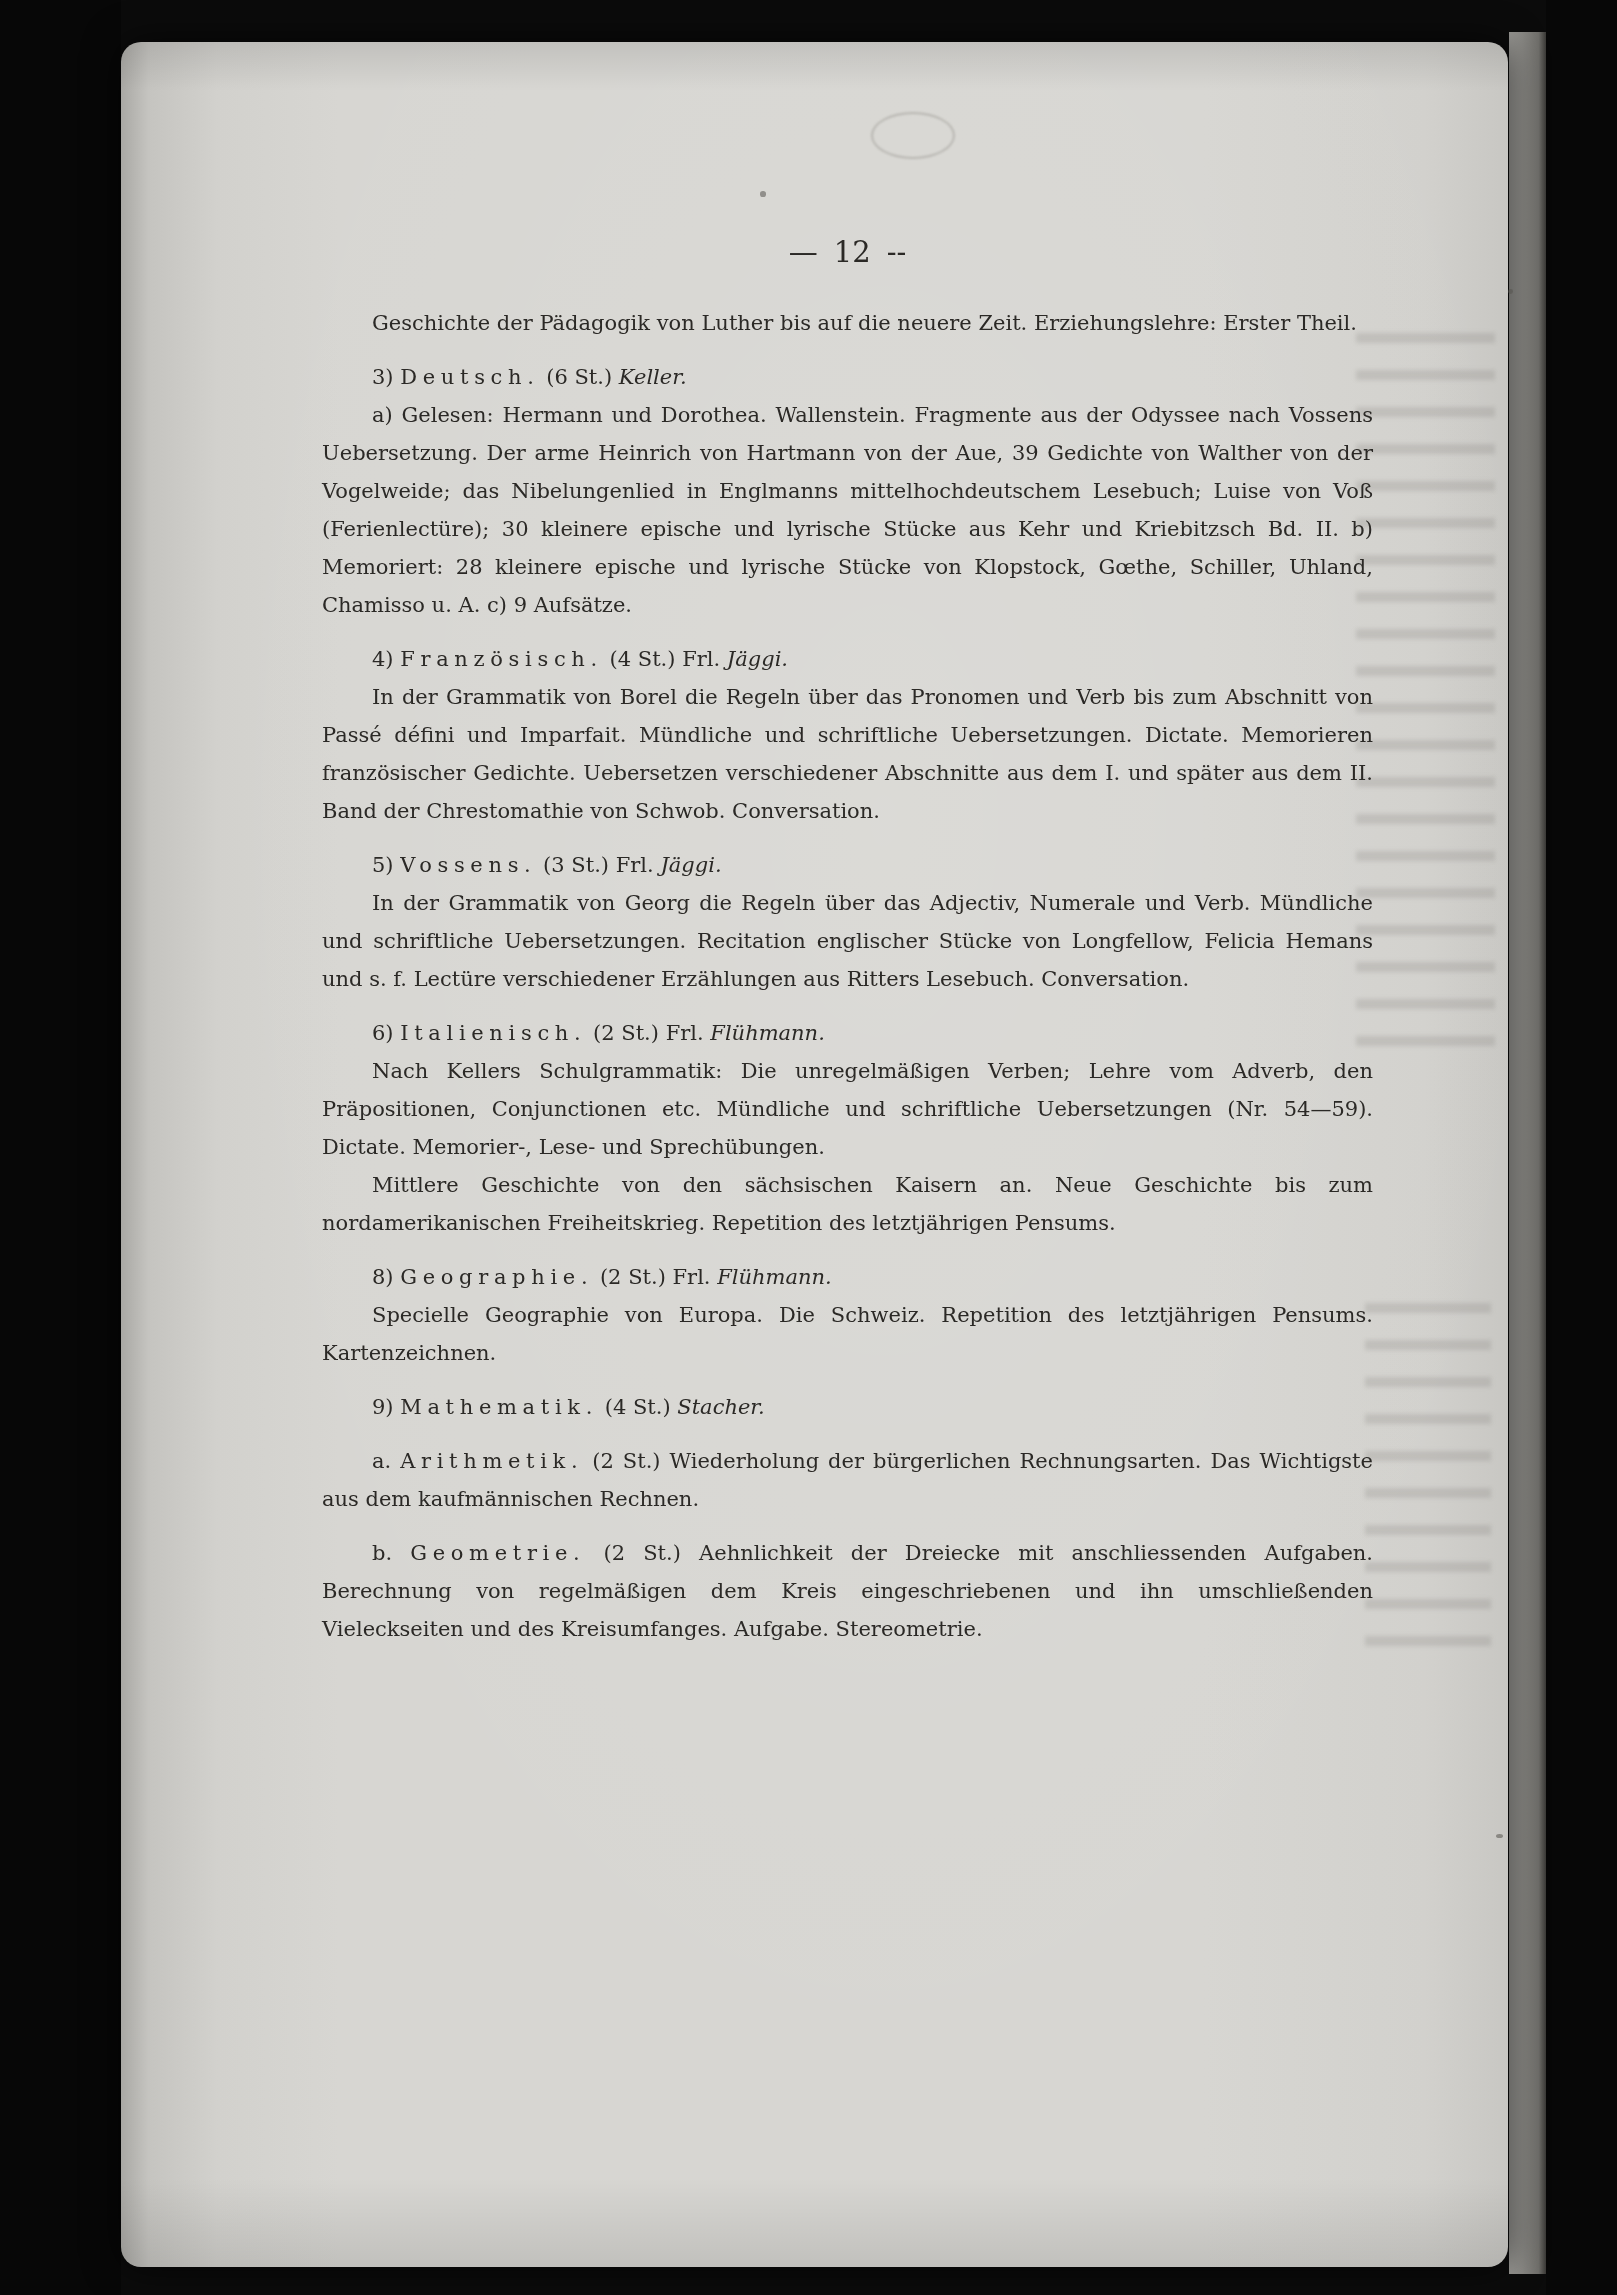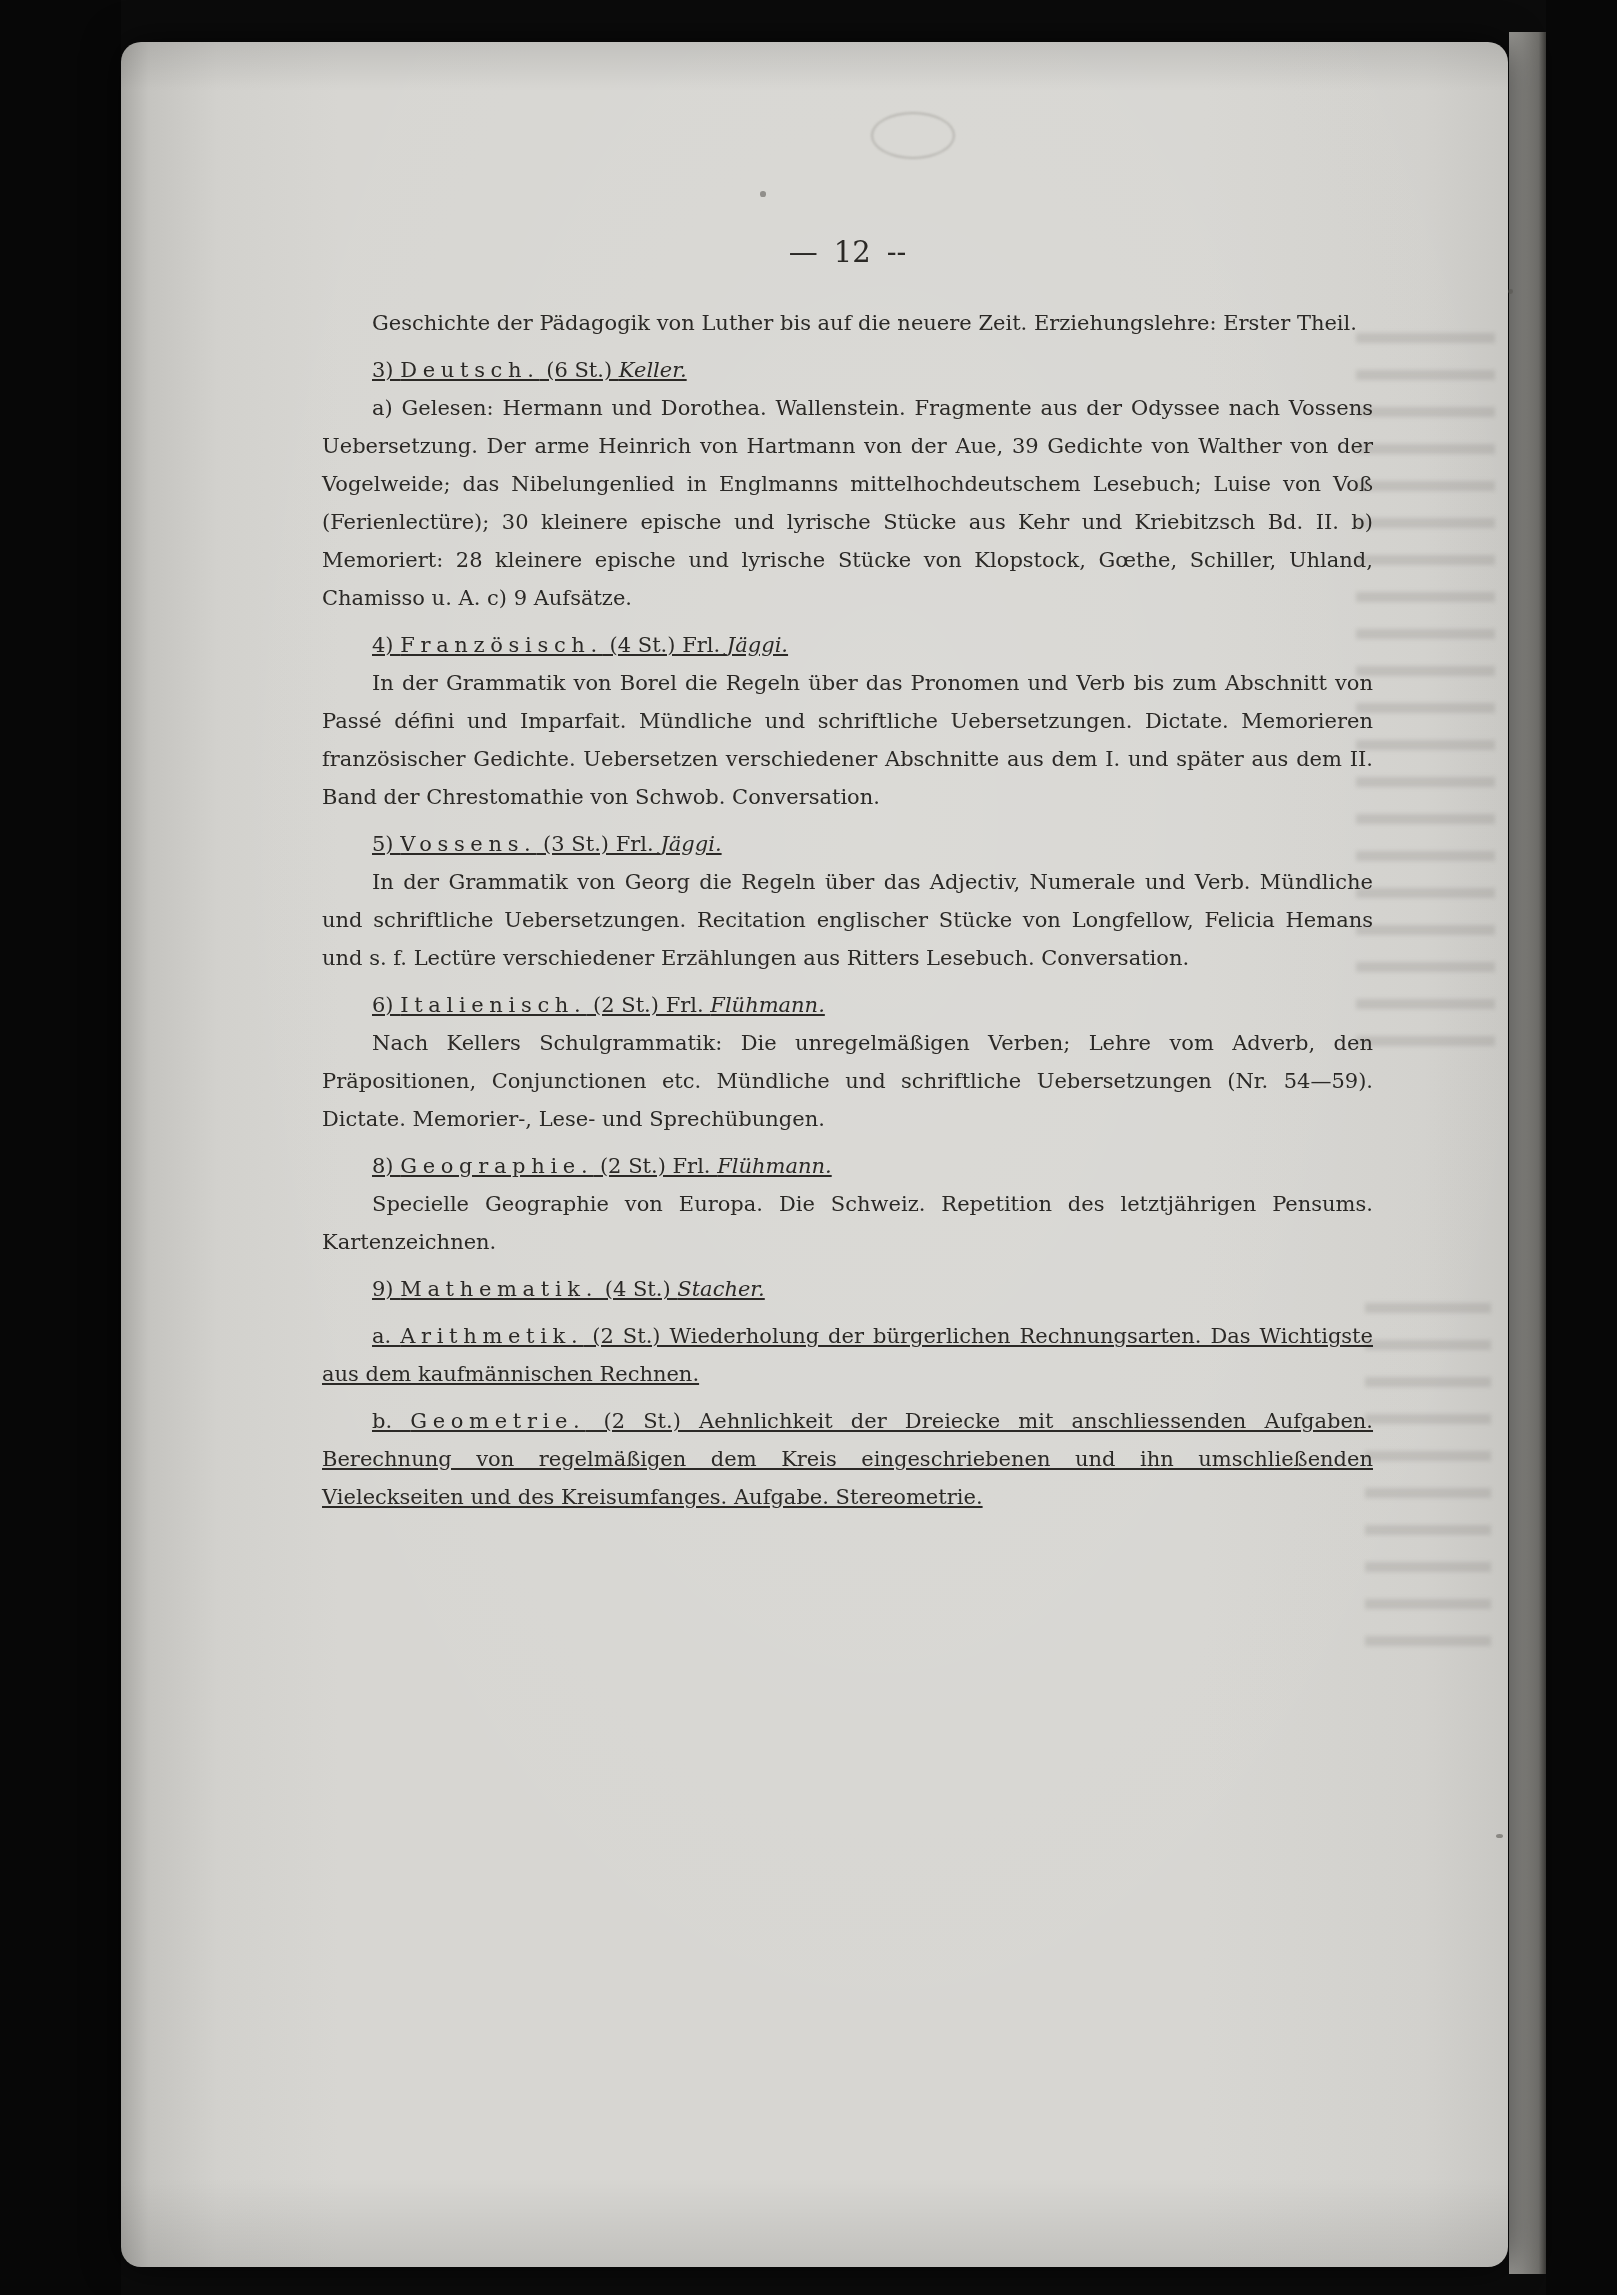--- a/index.html
+++ b/index.html
@@ -79,21 +79,21 @@
 
   .para {
     margin: 0;
     font-size: 21px;
     line-height: 38px;
     text-align: justify;
     text-indent: 50px;
     color: var(--ink);
     hyphens: auto;
   }
-  .para.space-before { margin-top: 9px; text-decoration: underline; }
+  .para.space-before { margin-top: 16px; }
   .spaced { letter-spacing: 0.27em; }
   .italic { font-style: italic; }
 </style>
 </head>
 <body>
 
 <div class="scan">
   <div class="black-band left"></div>
   <div class="page-stack"></div>
   <div class="black-band right"></div>
@@ -113,20 +113,21 @@
       <div id="paragraphs">
           <p class="para"><span>Geschichte der Pädagogik von Luther bis auf die neuere Zeit. Erziehungslehre: Erster Theil.</span></p>
           <p class="para space-before"><span>3) </span><span class="spaced">Deutsch.</span><span> (6 St.) </span><span class="italic">Keller.</span></p>
           <p class="para"><span>a) Gelesen: Hermann und Dorothea. Wallenstein. Fragmente aus der Odyssee nach Vossens Uebersetzung. Der arme Heinrich von Hartmann von der Aue, 39 Gedichte von Walther von der Vogelweide; das Nibelungenlied in Englmanns mittelhochdeutschem Lesebuch; Luise von Voß (Ferienlectüre); 30 kleinere epische und lyrische Stücke aus Kehr und Kriebitzsch Bd. II. b) Memoriert: 28 kleinere epische und lyrische Stücke von Klopstock, Gœthe, Schiller, Uhland, Chamisso u. A. c) 9 Aufsätze.</span></p>
           <p class="para space-before"><span>4) </span><span class="spaced">Französisch.</span><span> (4 St.) Frl. </span><span class="italic">Jäggi.</span></p>
           <p class="para"><span>In der Grammatik von Borel die Regeln über das Pronomen und Verb bis zum Abschnitt von Passé défini und Imparfait. Mündliche und schriftliche Uebersetzungen. Dictate. Memorieren französischer Gedichte. Uebersetzen verschiedener Abschnitte aus dem I. und später aus dem II. Band der Chrestomathie von Schwob. Conversation.</span></p>
           <p class="para space-before"><span>5) </span><span class="spaced">Vossens.</span><span> (3 St.) Frl. </span><span class="italic">Jäggi.</span></p>
           <p class="para"><span>In der Grammatik von Georg die Regeln über das Adjectiv, Numerale und Verb. Mündliche und schriftliche Uebersetzungen. Recitation englischer Stücke von Longfellow, Felicia Hemans und s. f. Lectüre verschiedener Erzählungen aus Ritters Lesebuch. Conversation.</span></p>
           <p class="para space-before"><span>6) </span><span class="spaced">Italienisch.</span><span> (2 St.) Frl. </span><span class="italic">Flühmann.</span></p>
           <p class="para"><span>Nach Kellers Schulgrammatik: Die unregelmäßigen Verben; Lehre vom Adverb, den Präpositionen, Conjunctionen etc. Mündliche und schriftliche Uebersetzungen (Nr. 54—59). Dictate. Memorier-, Lese- und Sprechübungen.</span></p>
+          <p class="para"><span>Mittlere Geschichte von den sächsischen Kaisern an. Neue Geschichte bis zum nordamerikanischen Freiheitskrieg. Repetition des letztjährigen Pensums.</span></p>
           <p class="para space-before"><span>8) </span><span class="spaced">Geographie.</span><span> (2 St.) Frl. </span><span class="italic">Flühmann.</span></p>
           <p class="para"><span>Specielle Geographie von Europa. Die Schweiz. Repetition des letztjährigen Pensums. Kartenzeichnen.</span></p>
           <p class="para space-before"><span>9) </span><span class="spaced">Mathematik.</span><span> (4 St.) </span><span class="italic">Stacher.</span></p>
           <p class="para space-before"><span>a. </span><span class="spaced">Arithmetik.</span><span> (2 St.) Wiederholung der bürgerlichen Rechnungsarten. Das Wichtigste aus dem kaufmännischen Rechnen.</span></p>
           <p class="para space-before"><span>b. </span><span class="spaced">Geometrie.</span><span> (2 St.) Aehnlichkeit der Dreiecke mit anschliessenden Aufgaben. Berechnung von regelmäßigen dem Kreis eingeschriebenen und ihn umschließenden Vieleckseiten und des Kreisumfanges. Aufgabe. Stereometrie.</span></p>
         </div>
     </div>
   </div>
 </div>
 

